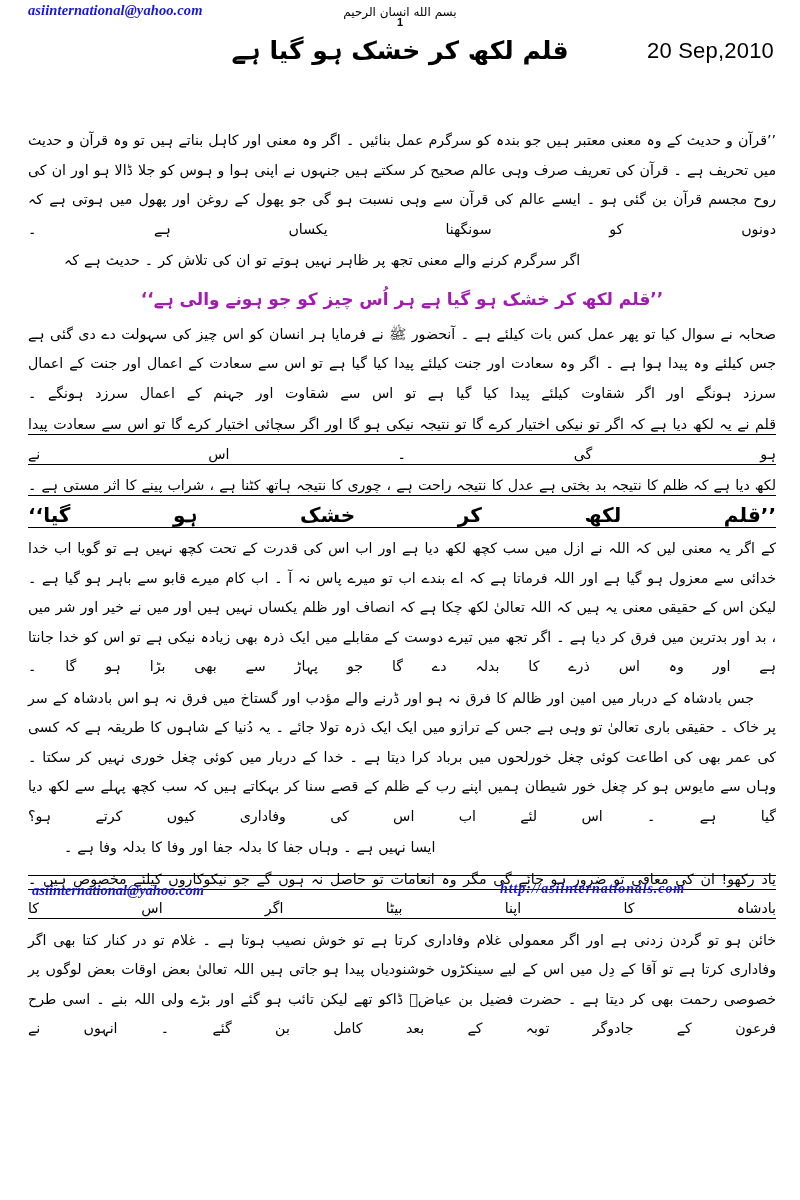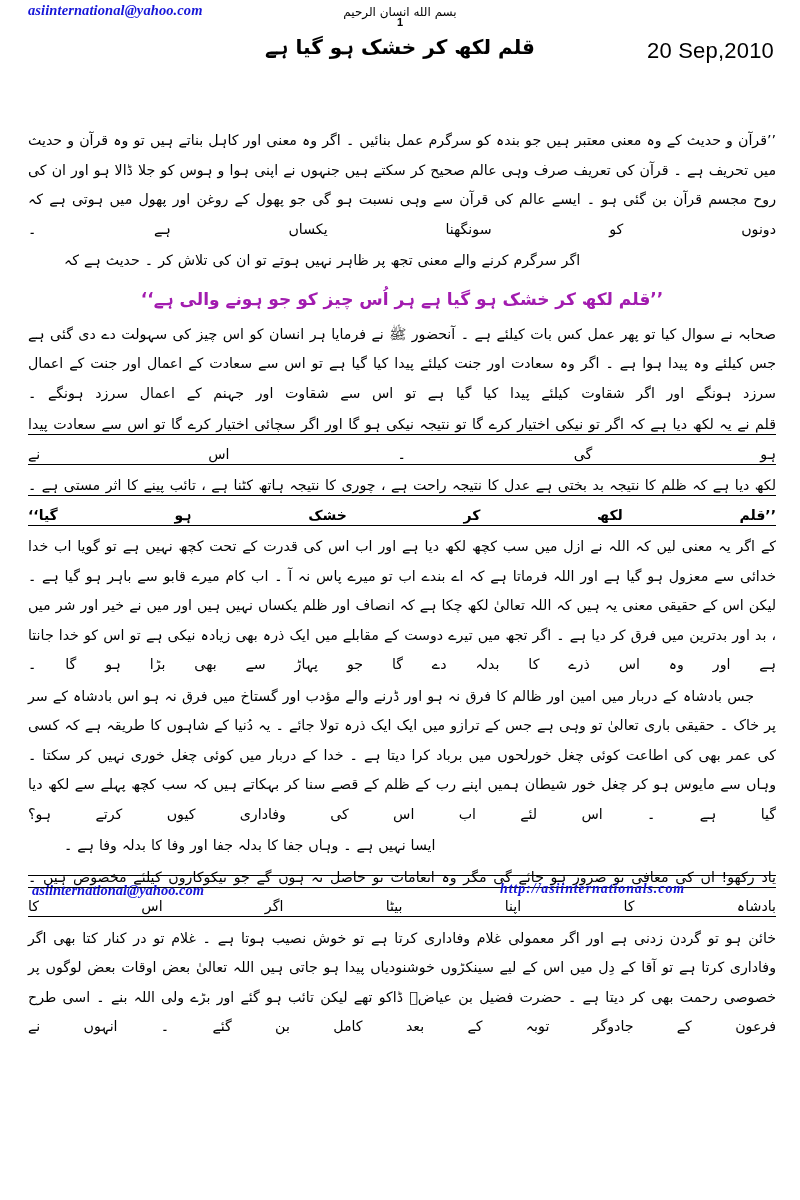--- a/index.html
+++ b/index.html
@@ -88,21 +88,21 @@
     position: absolute;
     left: 0;
     right: 0;
     top: 34px;
     text-align: center;
     direction: rtl;
   }
   .doc-title span {
     display: inline-block;
     font-family: "DejaVu Sans", "Liberation Sans", sans-serif;
-    font-size: 20px;
+    font-size: 25px;
     font-weight: bold;
     line-height: 1.35;
     color: #000;
     white-space: nowrap;
   }
 
   
   .body-area {
     position: absolute;
     top: 126px;
@@ -142,21 +142,21 @@
     color: #a21caf;
     direction: rtl;
   }
   .para.underlined-block {
     text-decoration: underline;
     text-underline-offset: 5px;
     text-decoration-thickness: 1.2px;
   }
   .inline-bold-quote {
     font-weight: bold;
-    font-size: 14px;
+    font-size: 20px;
   }
 
   
   .footer {
     position: absolute;
     left: 28px;
     right: 24px;
     bottom: 34px;
     direction: ltr;
   }
@@ -231,21 +231,21 @@
 
     <p class="para">
       <span>صحابہ نے سوال کیا تو پھر عمل کس بات کیلئے ہے ۔ آنحضور ﷺ نے فرمایا ہر انسان کو اس چیز کی سہولت دے دی گئی ہے جس کیلئے وہ پیدا ہوا ہے ۔ اگر وہ سعادت اور جنت کیلئے پیدا کیا گیا ہے تو اس سے سعادت کے اعمال اور جنت کے اعمال سرزد ہونگے اور اگر شقاوت کیلئے پیدا کیا گیا ہے تو اس سے شقاوت اور جہنم کے اعمال سرزد ہونگے ۔</span>
     </p>
 
     <p class="para underlined-block">
       <span>قلم نے یہ لکھ دیا ہے کہ اگر تو نیکی اختیار کرے گا تو نتیجہ نیکی ہو گا اور اگر سچائی اختیار کرے گا تو اس سے سعادت پیدا ہو گی ۔ اس نے</span>
     </p>
 
     <p class="para underlined-block">
-      <span>لکھ دیا ہے کہ ظلم کا نتیجہ بد بختی ہے عدل کا نتیجہ راحت ہے ، چوری کا نتیجہ ہاتھ کٹنا ہے ، تائب پینے کا اثر مستی ہے ۔</span>
+      <span>لکھ دیا ہے کہ ظلم کا نتیجہ بد بختی ہے عدل کا نتیجہ راحت ہے ، چوری کا نتیجہ ہاتھ کٹنا ہے ، شراب پینے کا اثر مستی ہے ۔</span>
       <span class="inline-bold-quote">’’قلم لکھ کر خشک ہو گیا‘‘</span>
     </p>
 
     <p class="para">
       <span>کے اگر یہ معنی لیں کہ اللہ نے ازل میں سب کچھ لکھ دیا ہے اور اب اس کی قدرت کے تحت کچھ نہیں ہے تو گویا اب خدا خدائی سے معزول ہو گیا ہے اور اللہ فرماتا ہے کہ اے بندے اب تو میرے پاس نہ آ ۔ اب کام میرے قابو سے باہر ہو گیا ہے ۔ لیکن اس کے حقیقی معنی یہ ہیں کہ اللہ تعالیٰ لکھ چکا ہے کہ انصاف اور ظلم یکساں نہیں ہیں اور میں نے خیر اور شر میں ، بد اور بدترین میں فرق کر دیا ہے ۔ اگر تجھ میں تیرے دوست کے مقابلے میں ایک ذرہ بھی زیادہ نیکی ہے تو اس کو خدا جانتا ہے اور وہ اس ذرے کا بدلہ دے گا جو پہاڑ سے بھی بڑا ہو گا ۔</span>
     </p>
 
     <p class="para indent">
       <span>جس بادشاہ کے دربار میں امین اور ظالم کا فرق نہ ہو اور ڈرنے والے مؤدب اور گستاخ میں فرق نہ ہو اس بادشاہ کے سر پر خاک ۔ حقیقی باری تعالیٰ تو وہی ہے جس کے ترازو میں ایک ایک ذرہ تولا جائے ۔ یہ دُنیا کے شاہوں کا طریقہ ہے کہ کسی کی عمر بھی کی اطاعت کوئی چغل خورلحوں میں برباد کرا دیتا ہے ۔ خدا کے دربار میں کوئی چغل خوری نہیں کر سکتا ۔ وہاں سے مایوس ہو کر چغل خور شیطان ہمیں اپنے رب کے ظلم کے قصے سنا کر بہکاتے ہیں کہ سب کچھ پہلے سے لکھ دیا گیا ہے ۔ اس لئے اب اس کی وفاداری کیوں کرتے ہو؟</span>
     </p>

